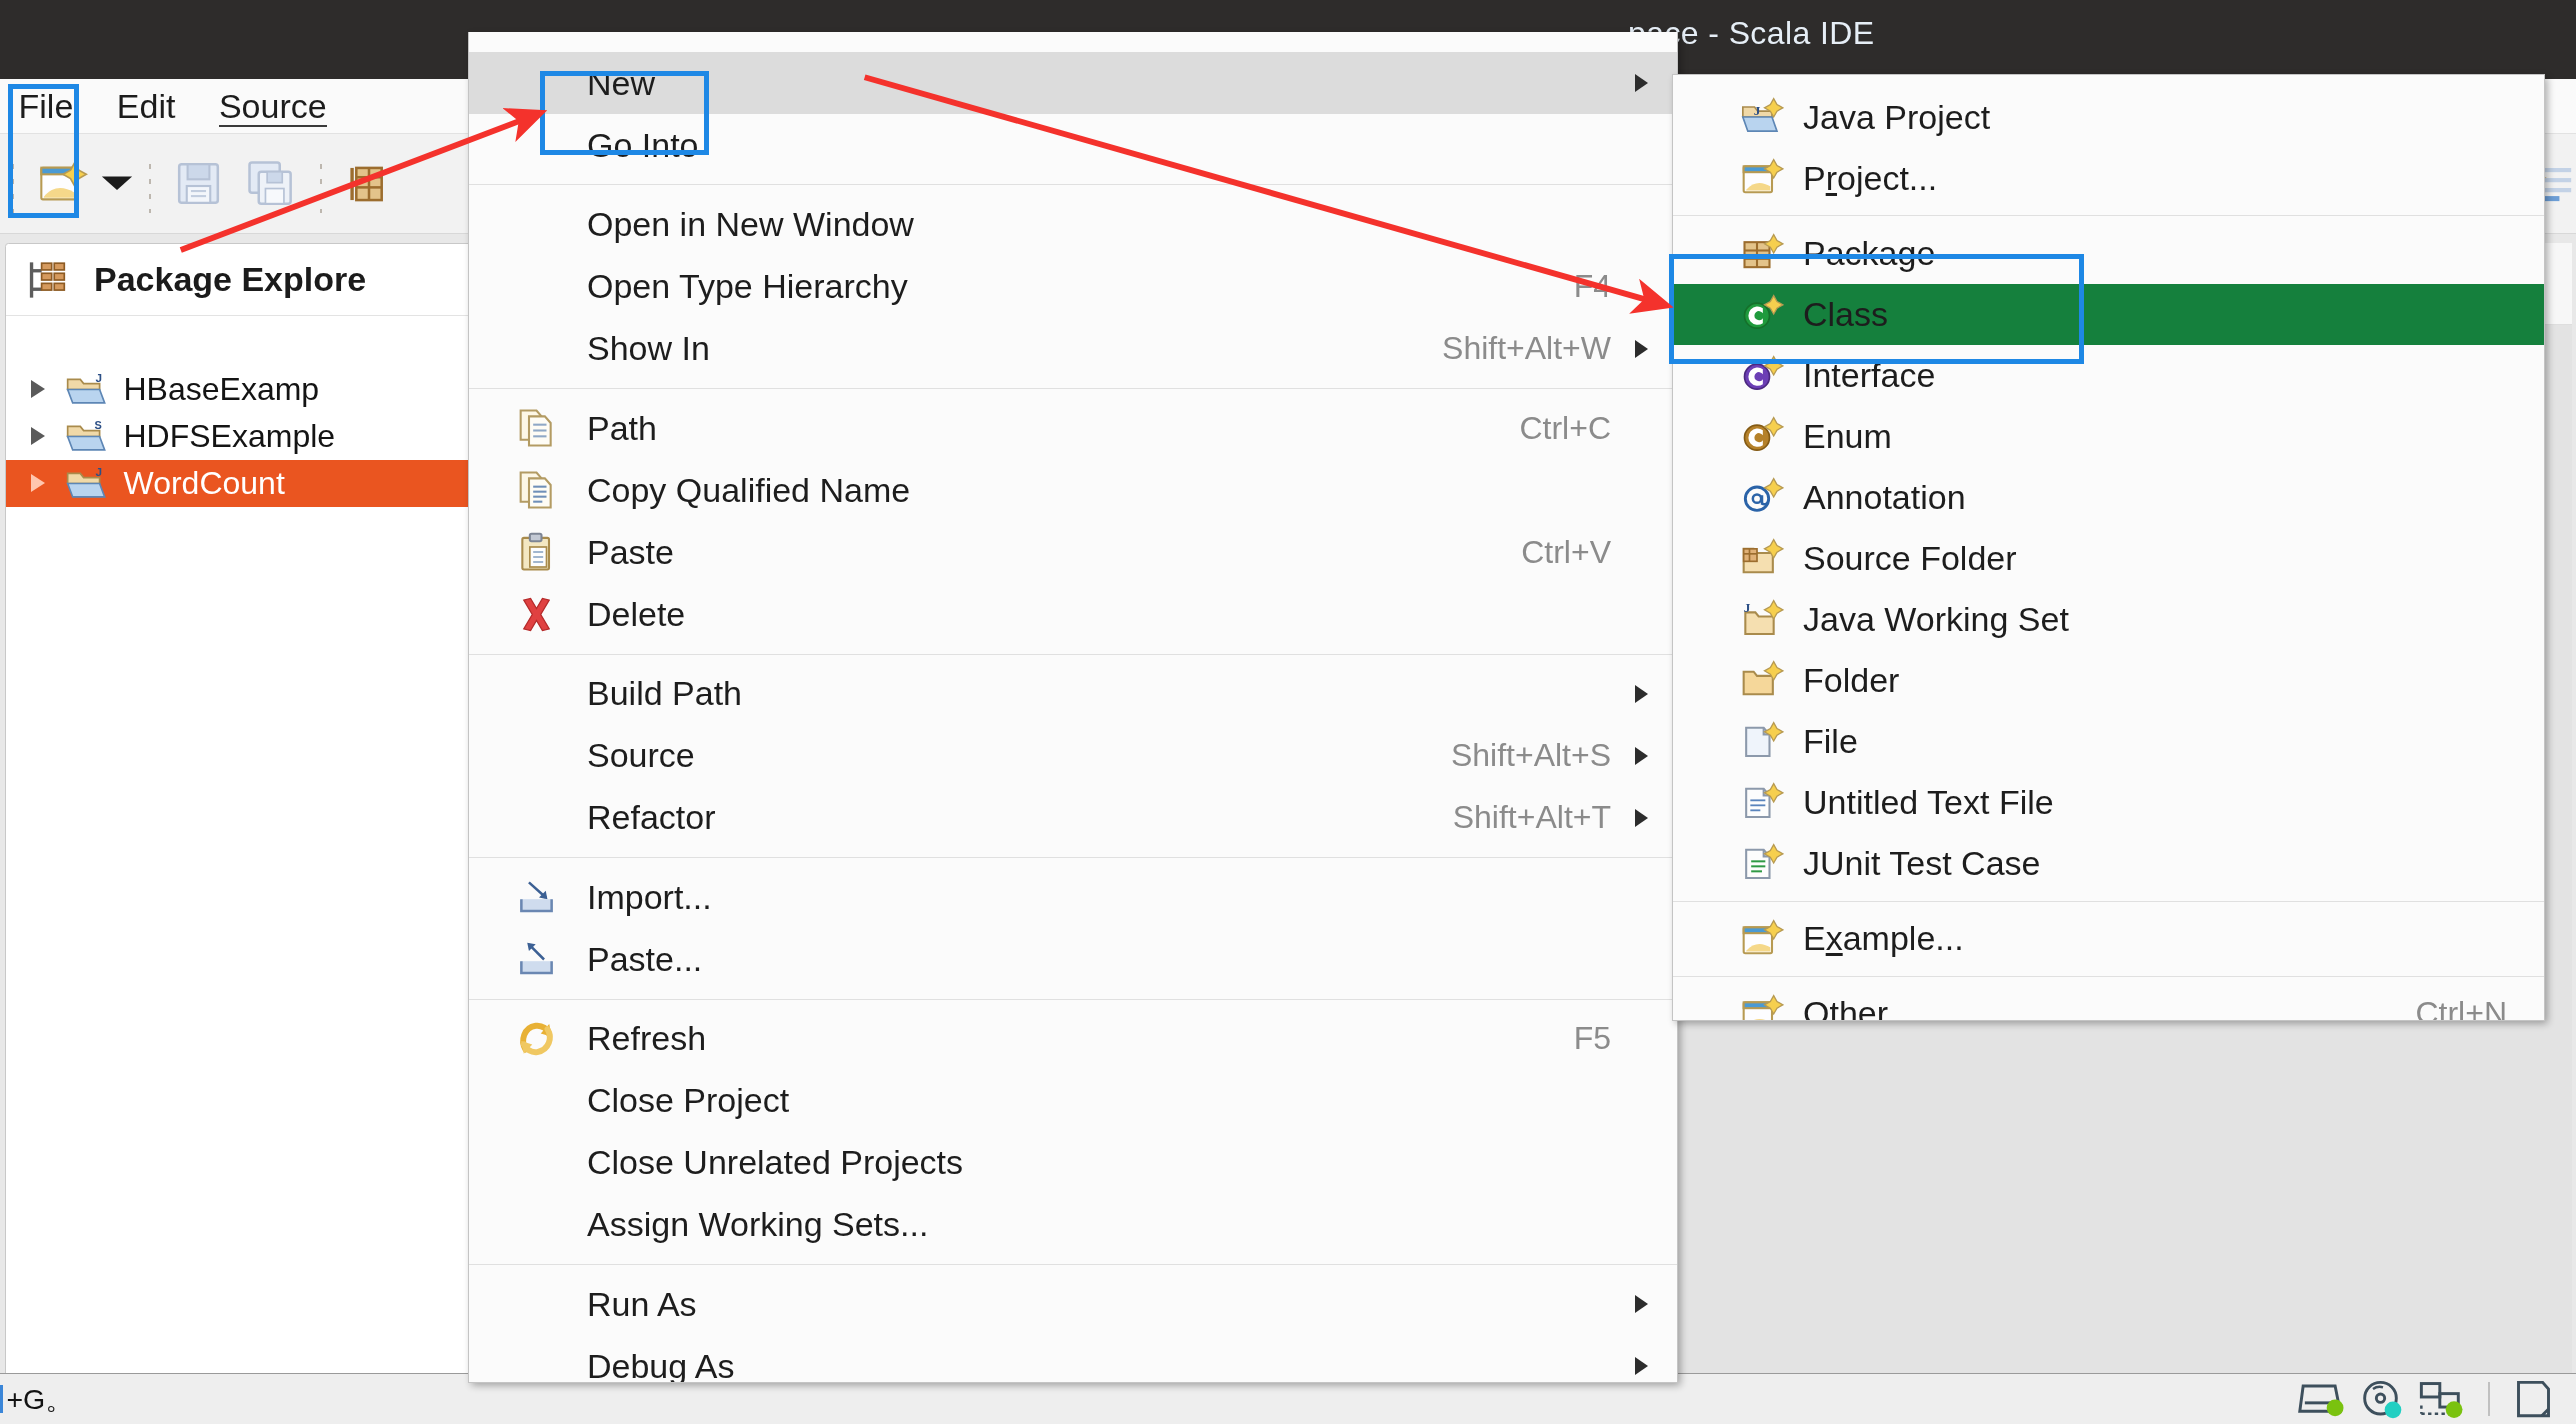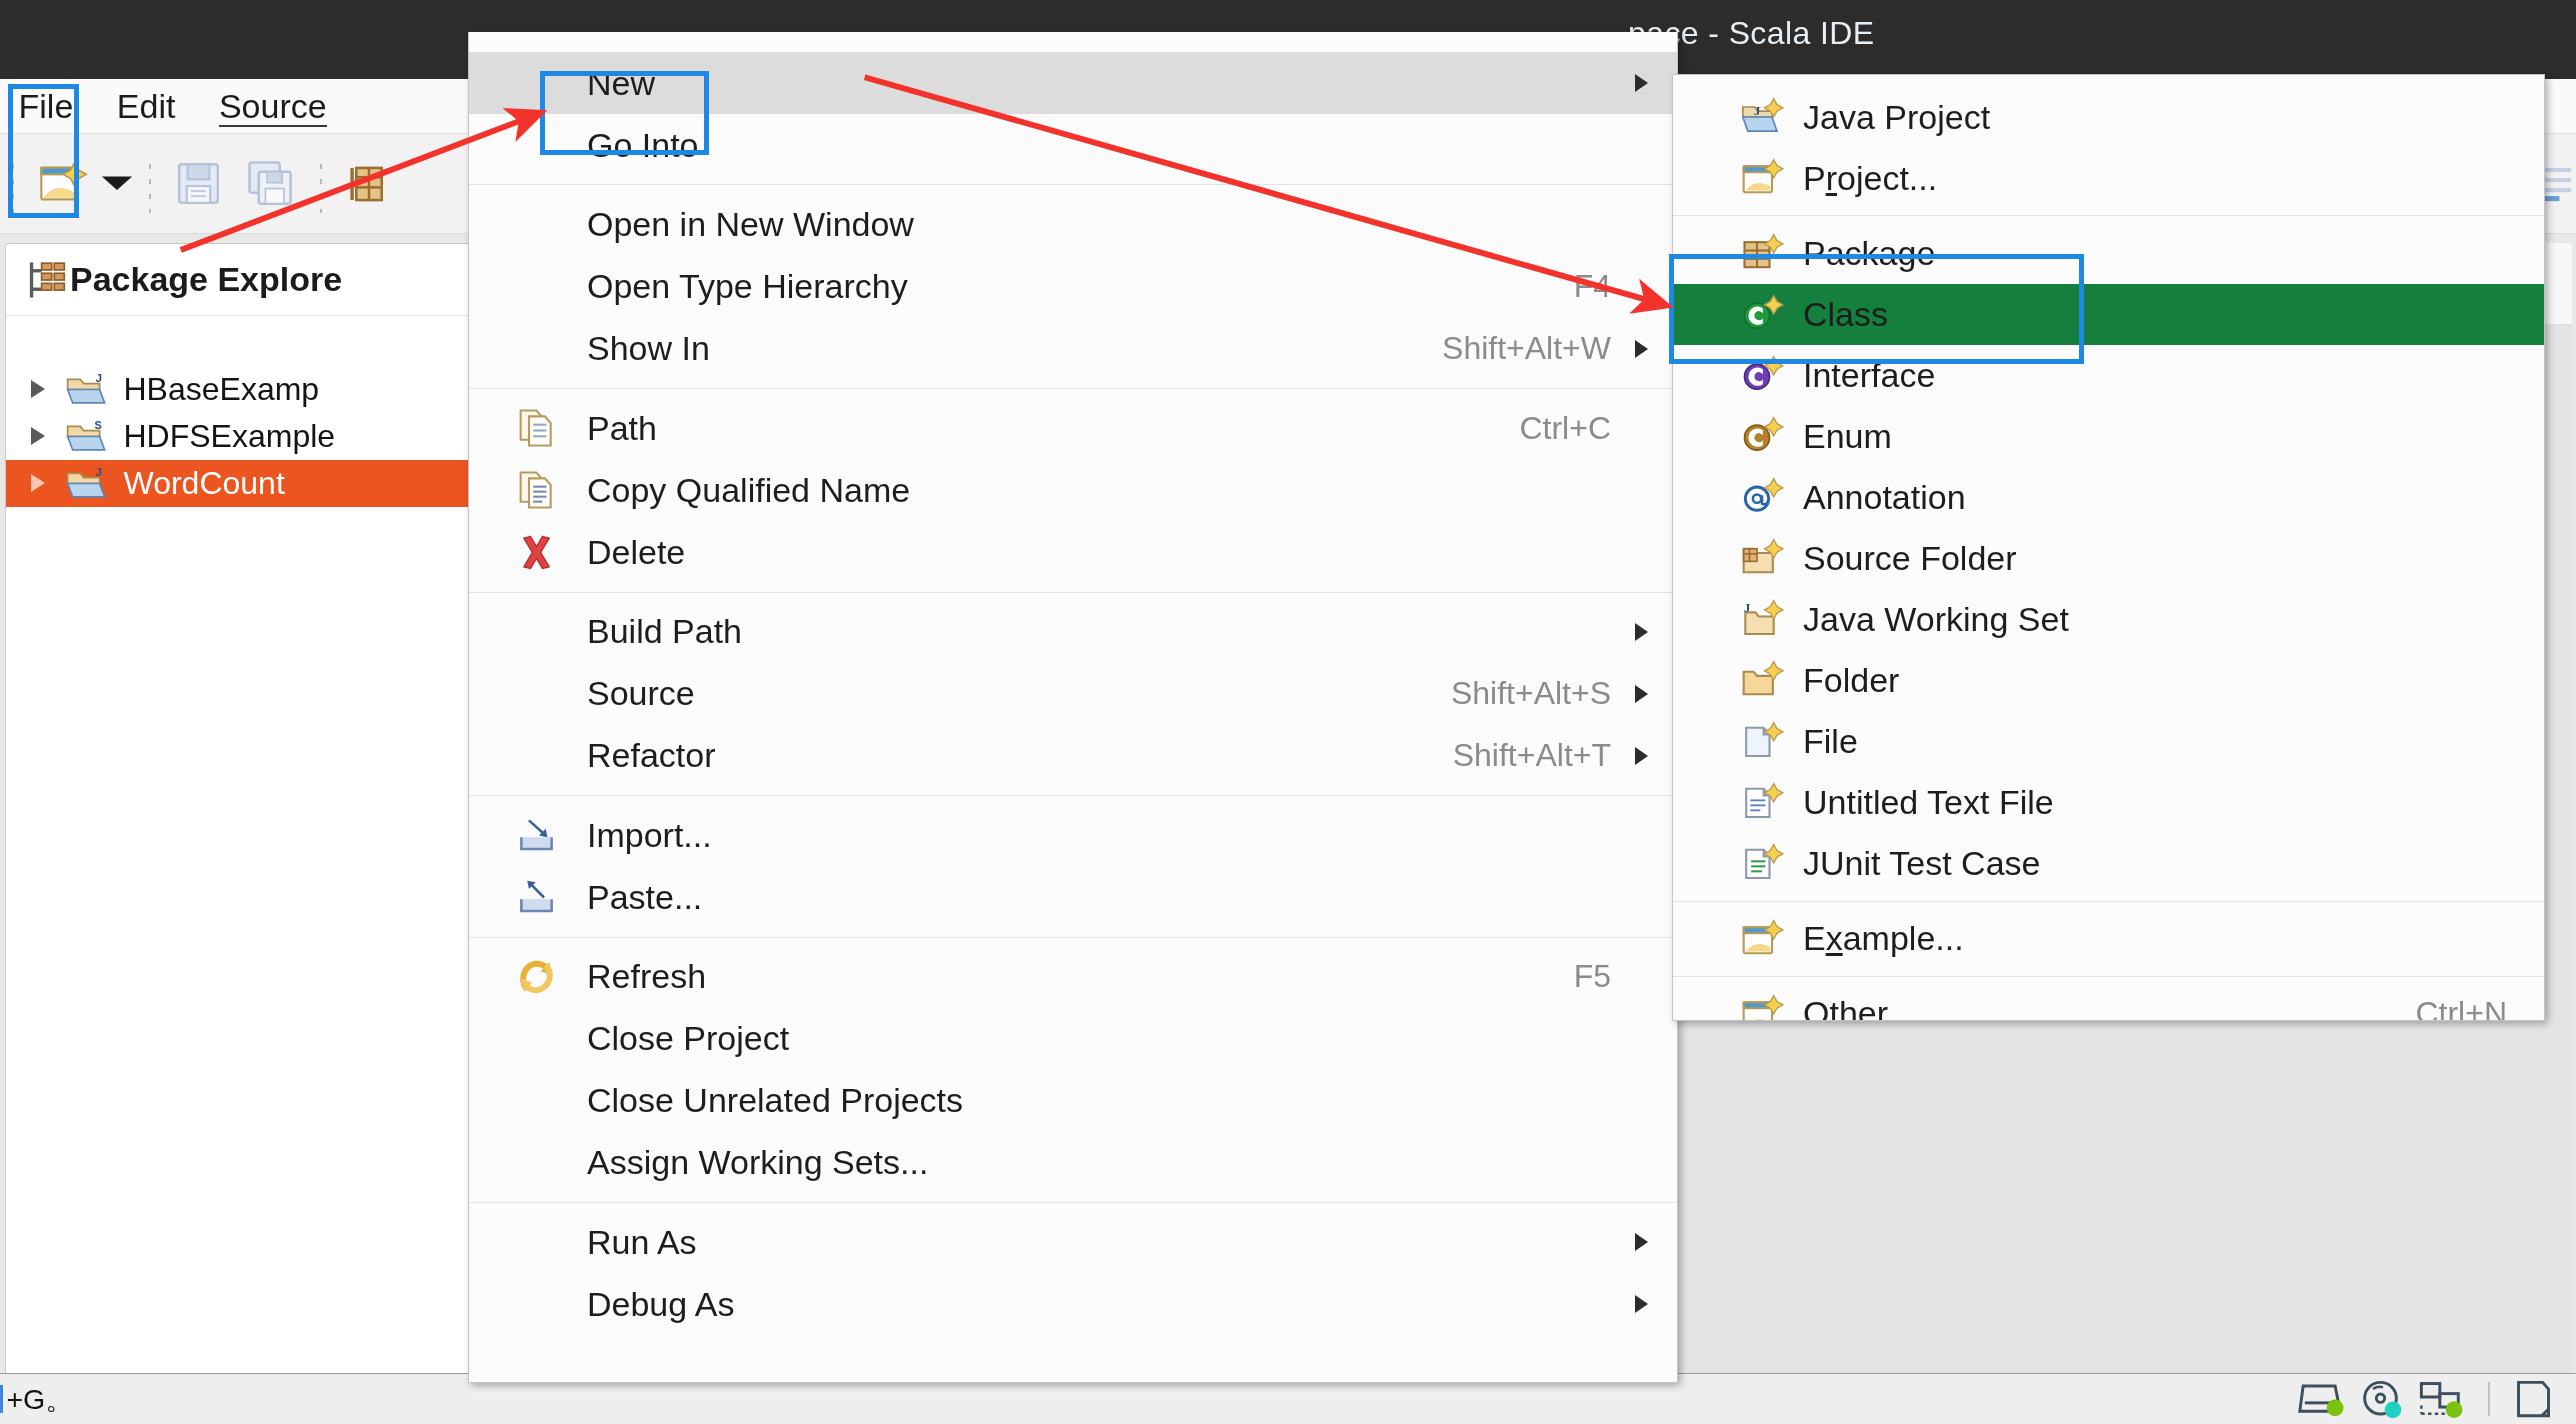--- a/index.html
+++ b/index.html
@@ -105,21 +105,21 @@
     background: #ffffff;
     border: 0.8px solid #c8c8c8;
     border-radius: 3.4px 3.4px 0 0;
     box-sizing: border-box;
     overflow: hidden;
   }
   #explorer-tab {
     display: flex; align-items: center;
     height: 71px;
     padding-left: 22px;
-    gap: 3px;
+    gap: 27px;
     border-bottom: 0.8px solid #e3e3e3;
   }
   #explorer-tab .tab-label {
     font-size: 34px; font-weight: 700; color: #1b1b1b;
     white-space: nowrap;
   }
   #tree {
     padding-top: 50px;
   }
   .tree-row {
@@ -560,20 +560,35 @@
           <line x1="18" y1="26" x2="34" y2="26" stroke="#6f8fb8" stroke-width="2.5"></line>
           <line x1="18" y1="32" x2="34" y2="32" stroke="#6f8fb8" stroke-width="2.5"></line>
           <line x1="18" y1="38" x2="29" y2="38" stroke="#6f8fb8" stroke-width="2.5"></line>
         </svg>
       </span>
       <span class="cm-label">Copy Qualified Name</span>
       <span class="cm-accel"></span>
       <span class="cm-sub"></span>
     </div>
 
+    <div class="cm-item">
+      <span class="cm-ico">
+        <svg width="35" height="40" viewBox="0 0 42 48">
+          <rect x="4" y="7" width="32" height="38" rx="2" fill="#f3e7c2" stroke="#a98b4c" stroke-width="2.5"></rect>
+          <rect x="13" y="2" width="14" height="9" rx="2" fill="#c3c9d4" stroke="#7d8594" stroke-width="2.5"></rect>
+          <rect x="13" y="18" width="20" height="24" fill="#fdfdfd" stroke="#a98b4c" stroke-width="2"></rect>
+          <line x1="17" y1="24" x2="29" y2="24" stroke="#8fa8c6" stroke-width="2"></line>
+          <line x1="17" y1="30" x2="29" y2="30" stroke="#8fa8c6" stroke-width="2"></line>
+          <line x1="17" y1="36" x2="29" y2="36" stroke="#8fa8c6" stroke-width="2"></line>
+        </svg>
+      </span>
+      <span class="cm-label">Paste</span>
+      <span class="cm-accel">Ctrl+V</span>
+      <span class="cm-sub"></span>
+    </div>
 
     <div class="cm-item">
       <span class="cm-ico">
         <svg width="39" height="39" viewBox="0 0 46 46">
           <path d="M8 6 L16 4 L23 16 L30 4 L38 6 L28 23 L38 40 L30 42 L23 30 L16 42 L8 40 L18 23 Z" fill="#e04141" stroke="#b52a2a" stroke-width="1.5"></path>
         </svg>
       </span>
       <span class="cm-label">Delete</span>
       <span class="cm-accel"></span>
       <span class="cm-sub"></span>

